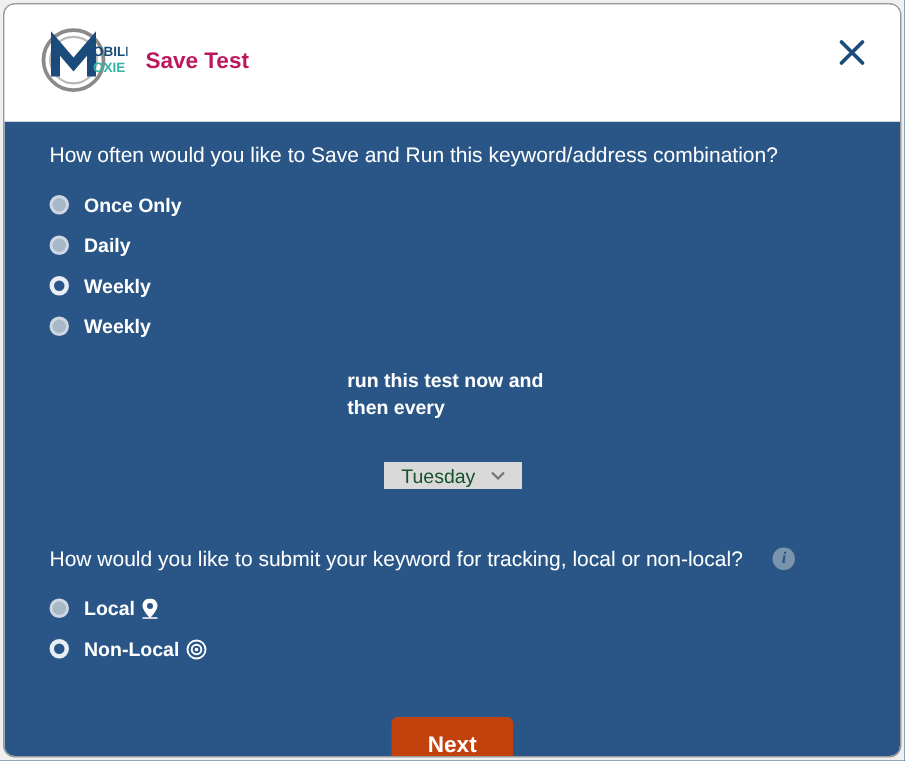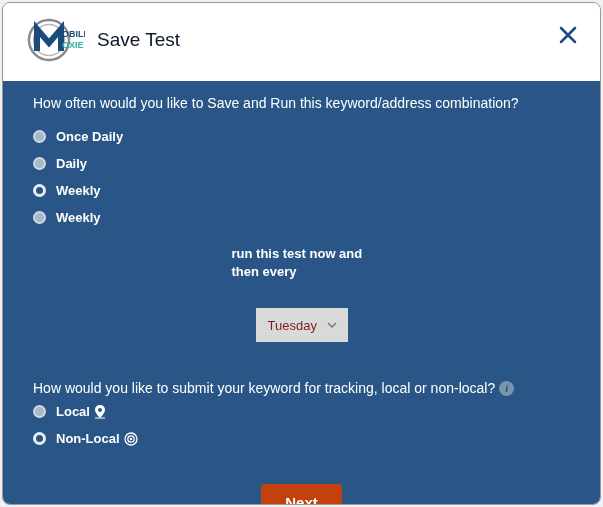--- a/index.html
+++ b/index.html
@@ -24,23 +24,23 @@
   .header {
     display: flex;
     align-items: center;
     padding: 14px 20px 18px 24px;
     background: #fff;
     position: relative;
   }
   .logo-wrap { display: flex; align-items: center; }
   .logo-svg { width: 58px; height: 46px; }
   .dialog-title {
-    color: #0f172a;
-    font-size: 19px;
-    font-weight: normal;
+    color: #be185d;
+    font-size: 15px;
+    font-weight: bold;
     margin-left: 12px;
   }
   .close {
     position: absolute;
     right: 22px;
     top: 22px;
     width: 20px; height: 20px;
     cursor: pointer;
     color: #1a4b7a;
   }
@@ -79,28 +79,28 @@
   }
   .radio.selected .dot { display: block; }
   .radio.selected { background: #e8eef3; border-color: #e8eef3; }
   .schedule {
     display: flex; align-items: center; gap: 28px;
     margin-top: 20px; margin-bottom: 38px; flex-direction: column;
   }
   .schedule-label { font-size: 13px; font-weight: bold; max-width: 140px; line-height: 1.35; }
   .select {
     background: #d9d9d9;
-    width: 92px; height: 34px;
+    width: 92px; height: 18px;
     display: flex; align-items: center; justify-content: space-between;
     padding: 0 10px 0 12px;
-    color: #7f1d1d; font-size: 13px;
+    color: #14532d; font-size: 13px;
     cursor: pointer;
   }
   .select svg { width: 12px; height: 12px; }
-  .q2 { display: flex; align-items: center; gap: 4px; margin-bottom: 8px; font-size:14px;}
+  .q2 { display: flex; align-items: center; gap: 20px; margin-bottom: 18px; font-size:14px;}
   .info {
     width: 15px; height: 15px; border-radius: 50%;
     background: #7a94ad; color: #2a5687;
     display: inline-flex; align-items:center; justify-content:center;
     font-size: 11px; font-weight: bold; font-style: italic;
     font-family: Georgia, serif;
   }
   .opt-icon { margin-left: 4px; display:inline-flex; }
   .footer {
     display:flex; justify-content:center; margin-top: 38px;
@@ -136,21 +136,21 @@
         <path d="M3 3 L17 17 M17 3 L3 17" stroke="#1a4b7a" stroke-width="2.5" stroke-linecap="round"></path>
       </svg>
     </div>
   </div>
 
   <div class="body">
     <div class="q">How often would you like to Save and Run this keyword/address combination?</div>
 
     <div class="radio-row">
       <span class="radio unselected"></span>
-      <span>Once Daily</span>
+      <span>Once Only</span>
     </div>
     <div class="radio-row">
       <span class="radio unselected"></span>
       <span>Daily</span>
     </div>
     <div class="radio-row">
       <span class="radio selected">
           <span class="dot"></span>
         </span>
       <span>Weekly</span>

